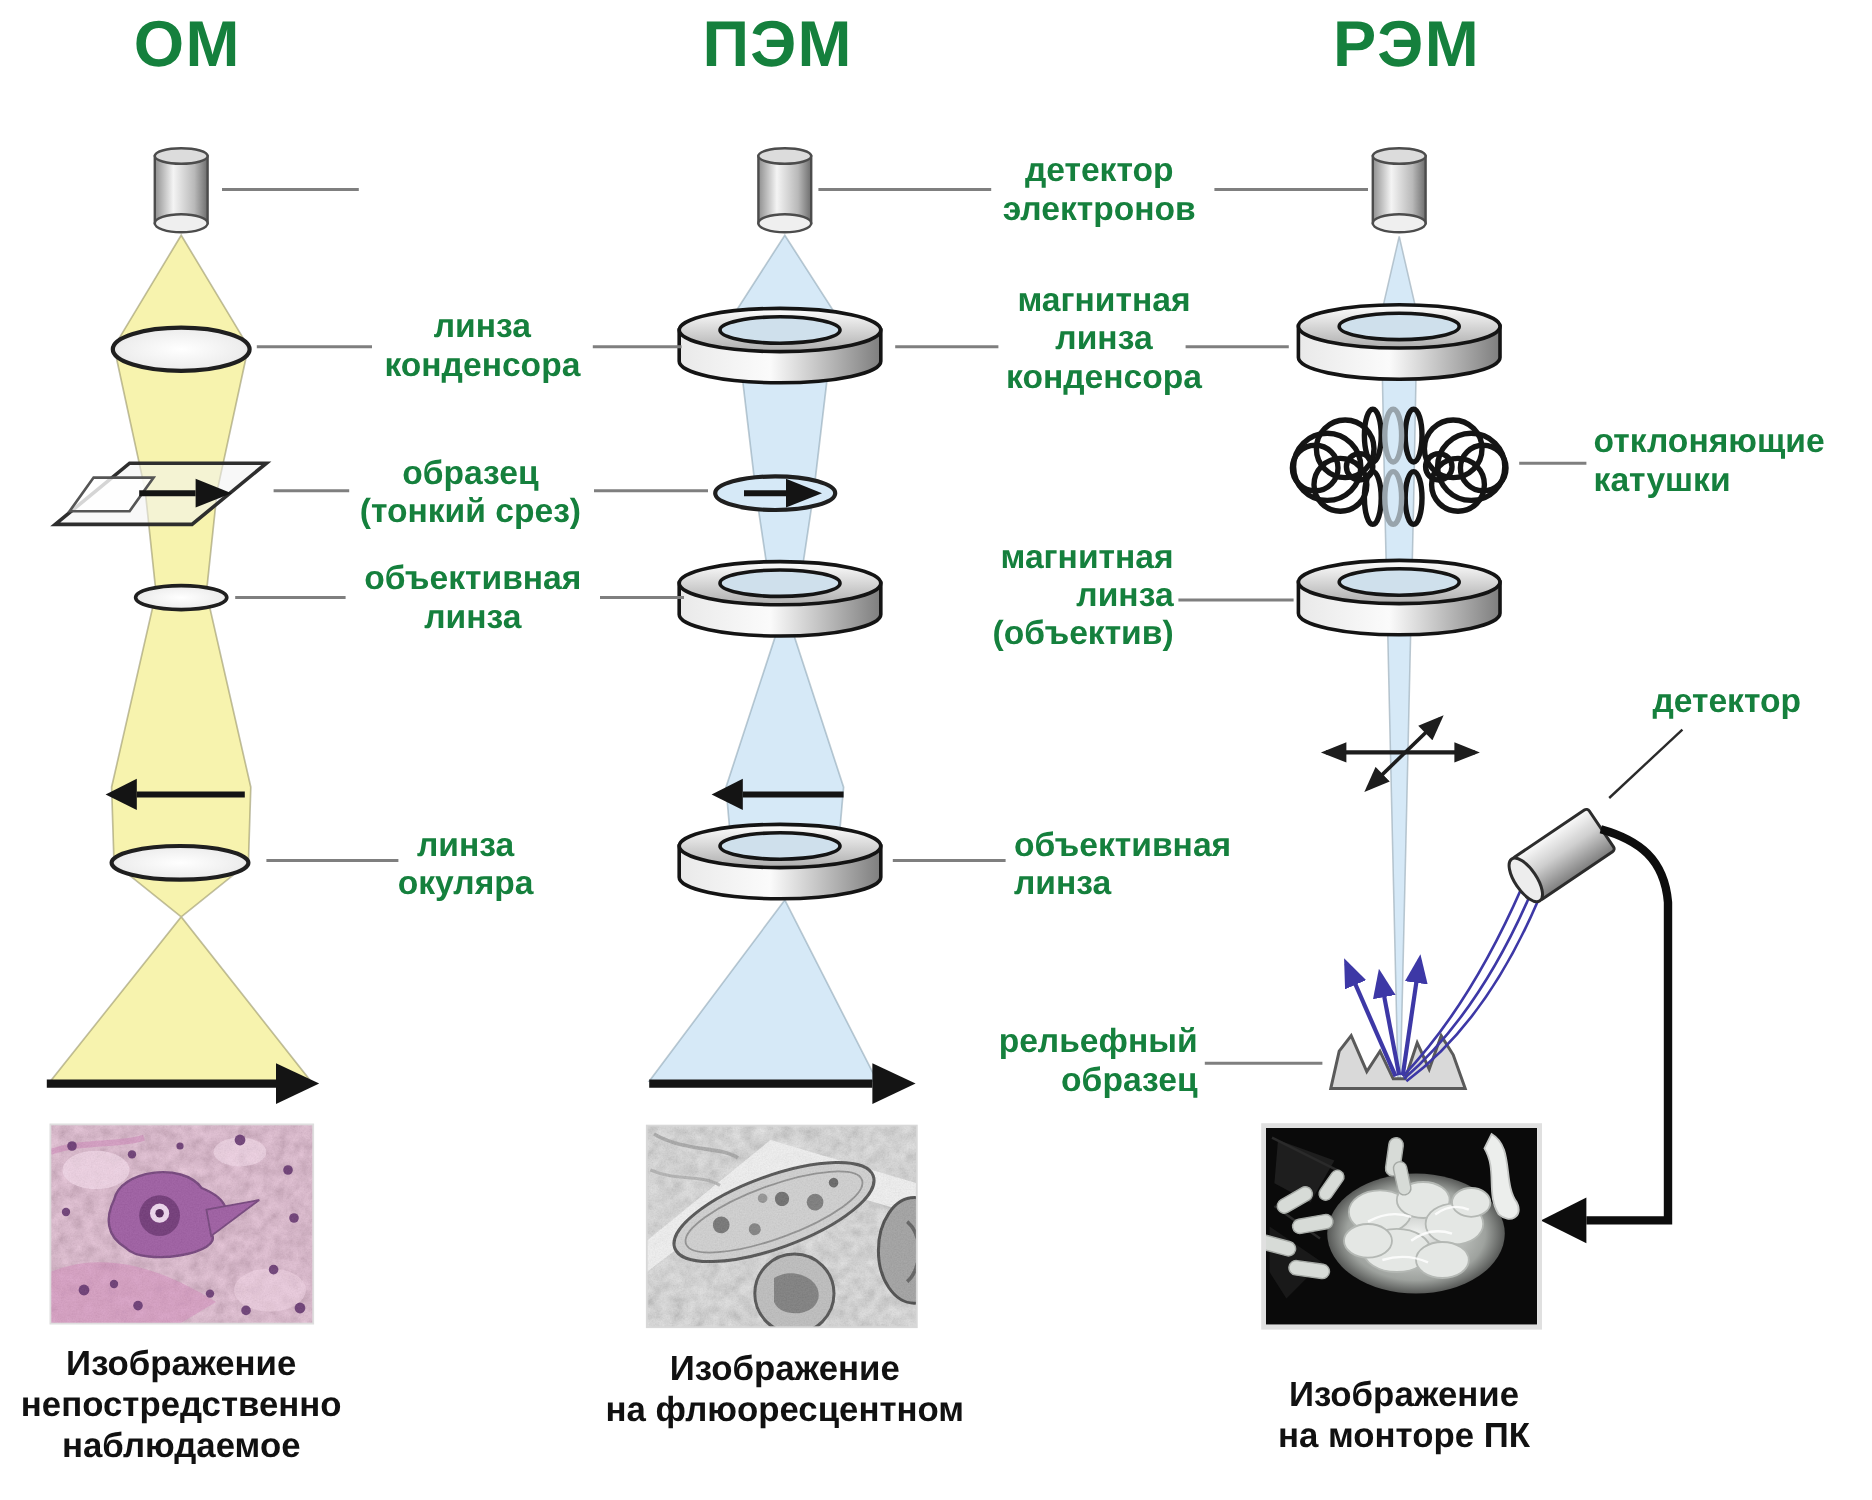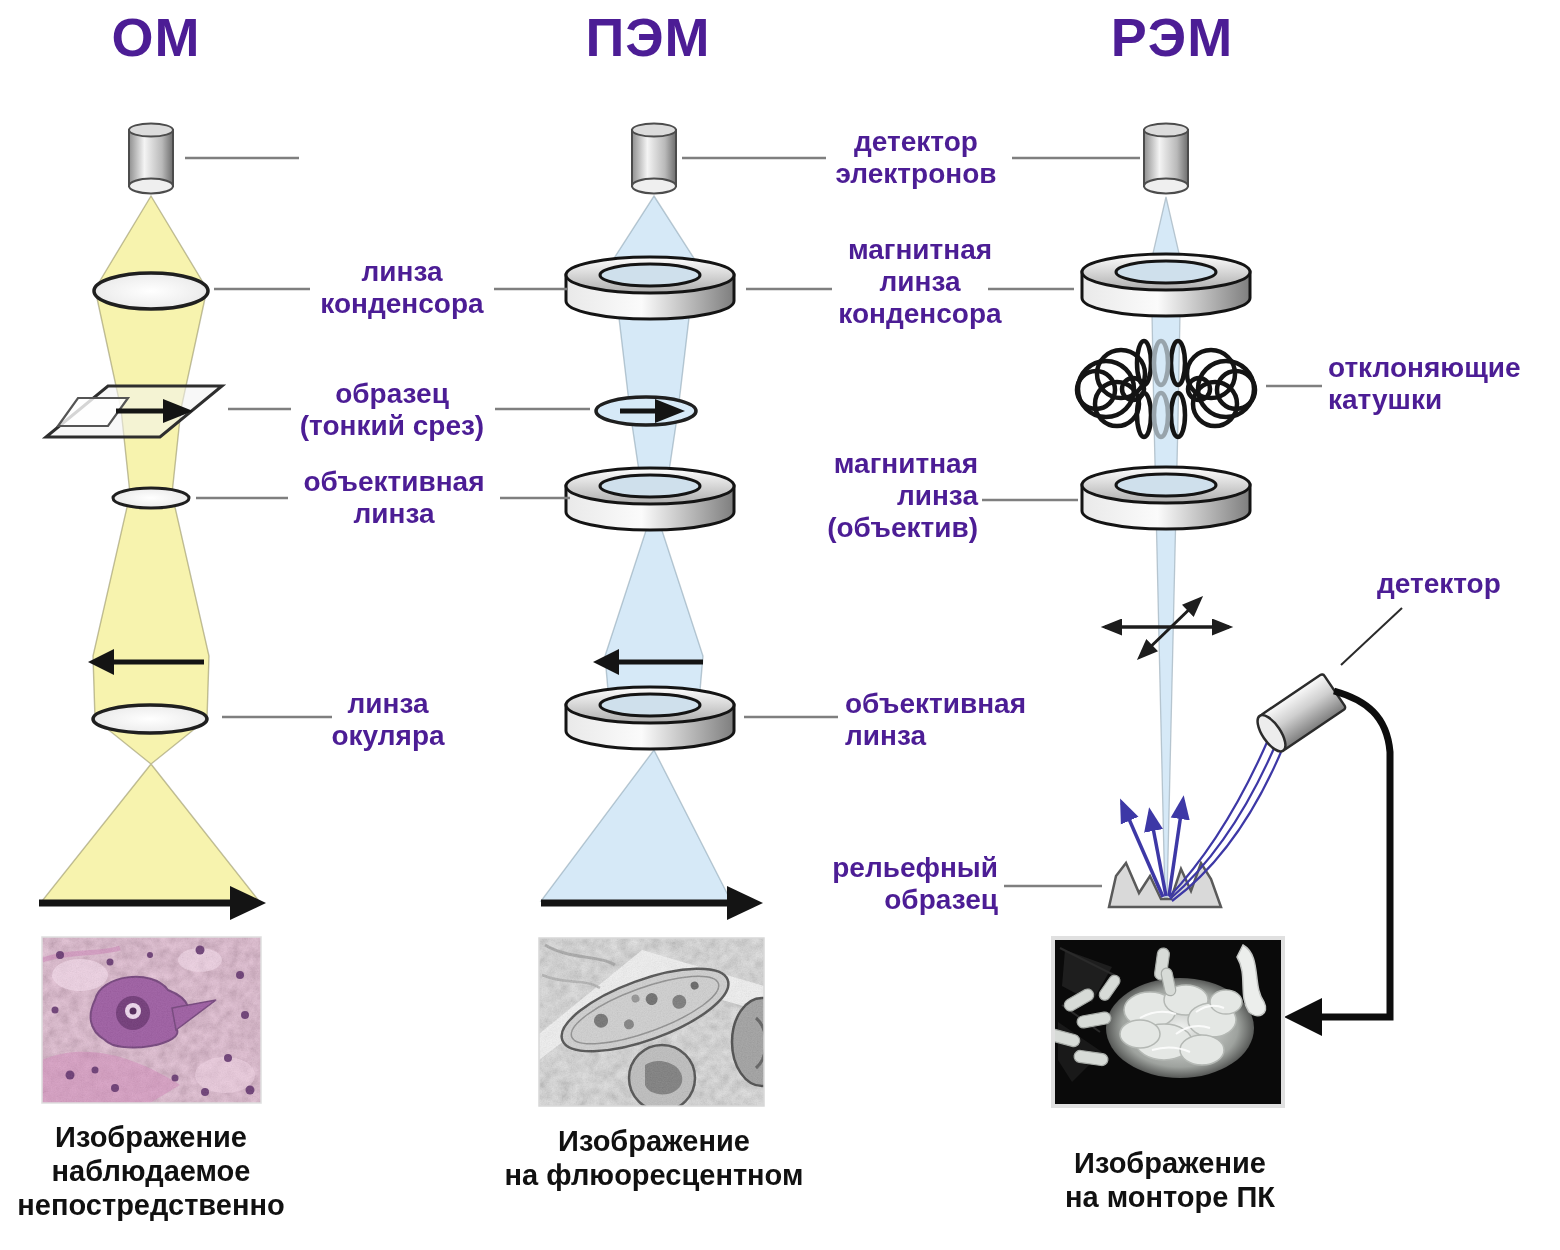--- a/index.html
+++ b/index.html
@@ -1,19 +1,19 @@
 <!DOCTYPE html>
 <html><head>
 <meta charset="utf-8">
 <style>
   html,body{margin:0;padding:0;background:#ffffff;}
   #stage{position:relative;width:1560px;height:1250px;background:#ffffff;overflow:hidden;
          font-family:"Liberation Sans",sans-serif;}
   #stage svg{position:absolute;left:0;top:0;}
-  .lbl{position:absolute;font:bold 28px/32px "Liberation Sans",sans-serif;color:#4c1d95;
+  .lbl{position:absolute;font:bold 28px/32px "Liberation Sans",sans-serif;color:#15803d;
        white-space:nowrap;z-index:5;}
   .ctr{transform:translateX(-50%);text-align:center;}
   .rgt{transform:translateX(-100%);text-align:right;}
   .hdr{font-size:54px;line-height:58px;letter-spacing:1px;}
   .cap{position:absolute;font:bold 29px/34px "Liberation Sans",sans-serif;color:#111;
        transform:translateX(-50%);text-align:center;white-space:nowrap;z-index:5;}
 </style>
 </head>
 <body>
 
@@ -359,22 +359,22 @@
   <div>катушки</div>
 </div>
 <div class="lbl" style="left:1377px;top:568px">детектор</div>
 <div class="lbl rgt" style="left:998px;top:852px">
   <div>рельефный</div>
   <div>образец</div>
 </div>
 
 <div class="cap" style="left:151px;top:1120px">
   <div>Изображение</div>
+  <div>непостредственно</div>
   <div>наблюдаемое</div>
-  <div>непостредственно</div>
 </div>
 <div class="cap" style="left:654px;top:1124px">
   <div>Изображение</div>
   <div>на флюоресцентном</div>
 </div>
 <div class="cap" style="left:1170px;top:1146px">
   <div>Изображение</div>
   <div>на монторе ПК</div>
 </div>
 

